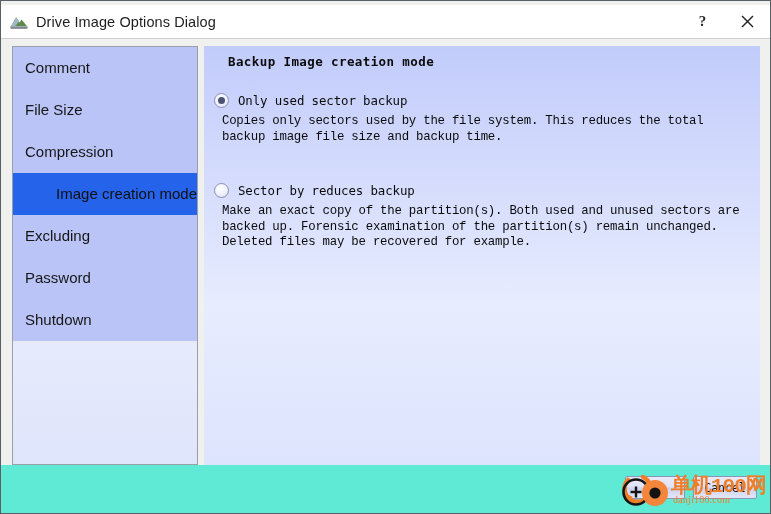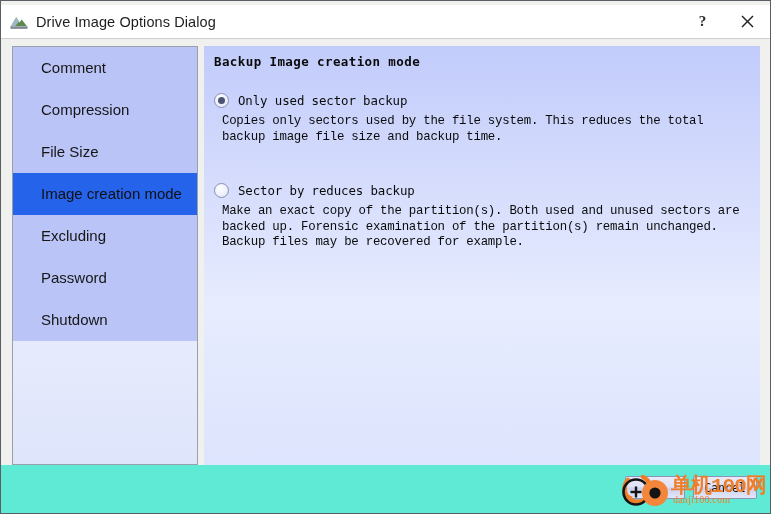--- a/index.html
+++ b/index.html
@@ -79,51 +79,52 @@
     border: 1px solid #9aa0a8;
     background: linear-gradient(to bottom, #fbfcff 0%, #eef1fd 35%, #dfe5fb 100%);
     overflow: hidden;
   }
   .side-list {
     width: 100%;
   }
   .side-item {
     height: 42px;
     line-height: 42px;
-    padding-left: 28px;
+    padding-left: 12px;
     font-size: 15px;
     color: #161616;
     background: #bac4f7;
     white-space: nowrap;
     box-sizing: border-box;
     cursor: default;
   }
   .side-item.selected {
     background: #2563eb;
     color: #101010;
+    text-align: right;
   }
 
   
   .panel {
     position: absolute;
     left: 203px;
     top: 45px;
     width: 556px;
     height: 419px;
     box-sizing: border-box;
     background: linear-gradient(to bottom, #c2ccfb 0%, #cfd7fc 22%, #e7ecfe 62%, #dde4fd 100%);
     overflow: hidden;
   }
   .panel-title {
     font-family: "DejaVu Sans Mono", "Liberation Mono", monospace;
     font-weight: bold;
     font-size: 12.5px;
     color: #0b0b0b;
     letter-spacing: .4px;
-    padding: 8px 0 0 10px;
+    padding: 8px 0 0 24px;
     white-space: nowrap;
   }
   .opt-block { padding: 0 12px 0 10px; }
   .opt-row {
     display: flex;
     align-items: center;
     margin-top: 24px;
   }
   .opt-row.second { margin-top: 38px; }
   .radio {
@@ -244,22 +245,22 @@
           <line x1="1" y1="1" x2="12" y2="12" stroke="#232323" stroke-width="1.4"></line>
           <line x1="12" y1="1" x2="1" y2="12" stroke="#232323" stroke-width="1.4"></line>
         </svg>
       </div>
     </div>
   </div>
 
   <div class="sidebar">
     <div class="side-list">
       <div class="side-item">Comment</div>
+      <div class="side-item">File Size</div>
       <div class="side-item">Compression</div>
-      <div class="side-item">File Size</div>
       <div class="side-item selected">Image creation mode</div>
       <div class="side-item">Excluding</div>
       <div class="side-item">Password</div>
       <div class="side-item">Shutdown</div>
     </div>
   </div>
 
   <div class="panel">
     <div class="panel-title">Backup Image creation mode</div>
 
@@ -268,21 +269,21 @@
       <div class="opt-row">
         <span class="radio checked"></span>
         <span class="opt-label">Only used sector backup</span>
       </div>
       <div class="opt-desc">Copies only sectors used by the file system. This reduces the total backup image file size and backup time.</div>
 
       <div class="opt-row second">
         <span class="radio"></span>
         <span class="opt-label">Sector by reduces backup</span>
       </div>
-      <div class="opt-desc">Make an exact copy of the partition(s). Both used and unused sectors are backed up. Forensic examination of the partition(s) remain unchanged. Backup files may be recovered for example.</div>
+      <div class="opt-desc">Make an exact copy of the partition(s). Both used and unused sectors are backed up. Forensic examination of the partition(s) remain unchanged. Deleted files may be recovered for example.</div>
 
     </div>
   </div>
 
   <div class="footer">
     <div class="btn ok">OK</div>
     <div class="btn cancel">Cancel</div>
   </div>
 
   <div class="watermark">

